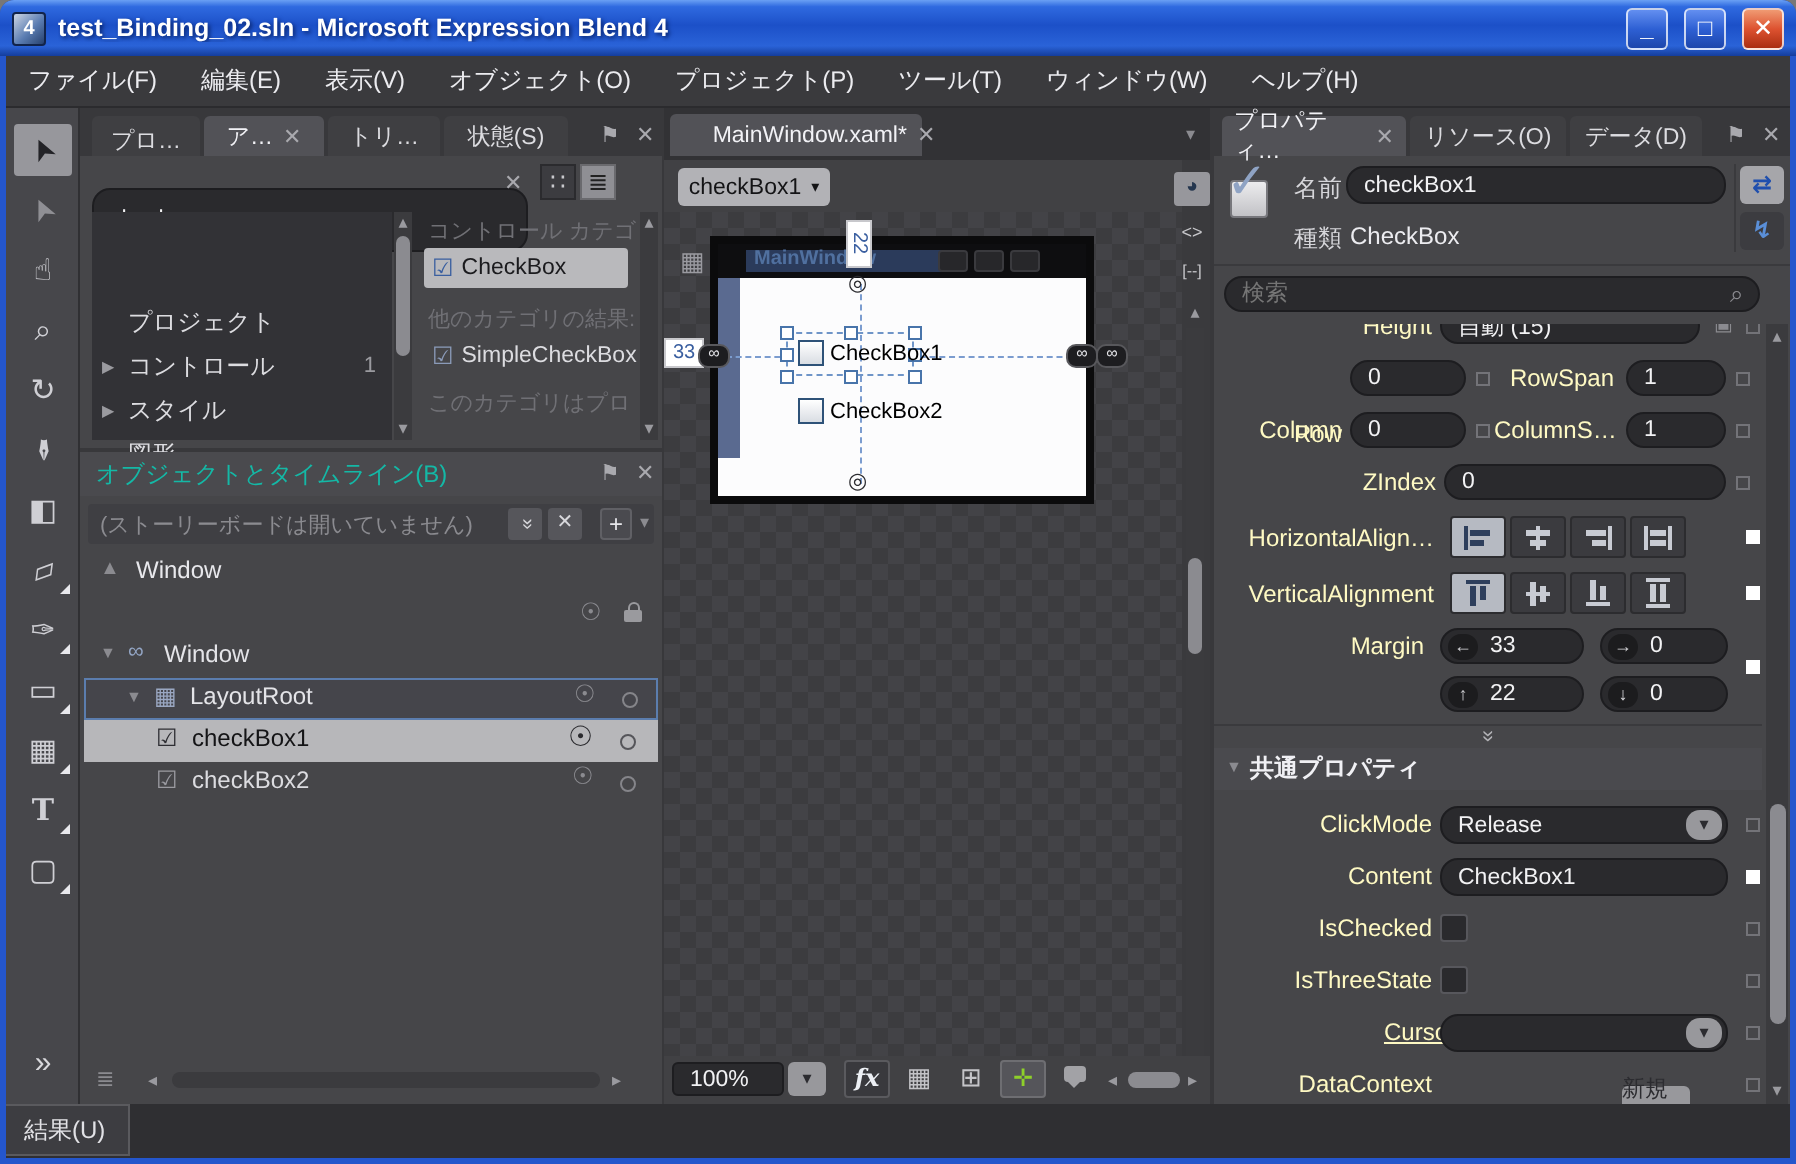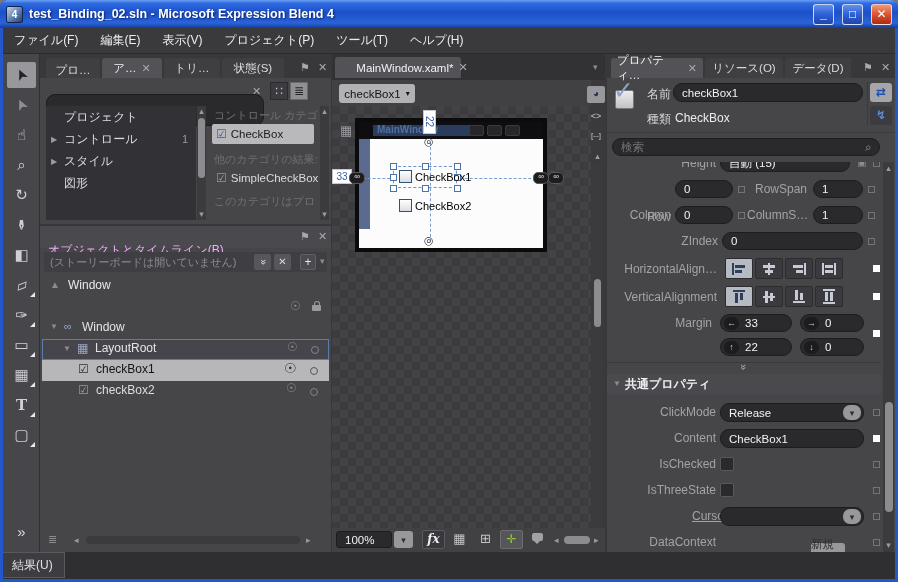--- a/index.html
+++ b/index.html
@@ -49,21 +49,21 @@
   .tiny-x{color:#a9a9ae;font-size:11px;}
   .pinx{position:absolute;top:7px;color:#a9a9ae;font-size:11px;}
   
   .field{background:#2a2a2d;border:1px solid #1d1d20;border-radius:9px;color:#f2f2f4;font-size:11.5px;
     display:flex;align-items:center;padding:0 8px;box-sizing:border-box;}
   .chip{background:#98989c;border-radius:7px;color:#2c2c30;display:flex;align-items:center;justify-content:center;}
   .mark{position:absolute;width:7px;height:7px;border:1px solid #737378;box-sizing:border-box;}
   .mark.set{background:#fff;border-color:#fff;}
   .cb{position:absolute;width:12px;height:12px;background:#2a2a2d;border:1px solid #57575c;border-radius:2px;
       color:#e2e2e6;font-size:10px;line-height:11px;text-align:center;}
-  .plabel{position:absolute;text-align:right;color:#a3a3a3;font-size:12px;top:2px;}
+  .plabel{position:absolute;text-align:right;color:#fef9c3;font-size:12px;top:2px;}
   
   .sb-t{background:#3b3b3e;}
   .sb-thumb{background:#8b8b90;border-radius:4px;}
   .sb-a{color:#9a9a9f;font-size:9px;line-height:9px;text-align:center;}
   
   .lock{position:absolute;width:9px;height:6px;background:#9a9a9e;border-radius:1px;}
   .lock::before{content:"";position:absolute;left:1.5px;top:-4px;width:4px;height:4px;border:1.5px solid #9a9a9e;border-bottom:none;border-radius:3px 3px 0 0;}
   .bubble{position:absolute;width:11px;height:8px;background:#a2a2a6;border-radius:2px;}
   .bubble::after{content:"";position:absolute;left:2px;top:8px;border:3px solid transparent;border-top-color:#a2a2a6;}
   .rot90{display:inline-block;transform:rotate(90deg);}
@@ -100,22 +100,24 @@
       </div>
     <div class="tb-btn close" data-name="close-button">
         <span class="g" data-name="close-icon">✕</span>
       </div>
   </div>
 
   <div class="abs menubar" data-name="menu-bar">
       <span class="menu-item" data-name="menu-item">ファイル(F)</span>
       <span class="menu-item" data-name="menu-item">編集(E)</span>
       <span class="menu-item" data-name="menu-item">表示(V)</span>
+      <span class="menu-item" data-name="menu-item">オブジェクト(O)</span>
       <span class="menu-item" data-name="menu-item">プロジェクト(P)</span>
       <span class="menu-item" data-name="menu-item">ツール(T)</span>
+      <span class="menu-item" data-name="menu-item">ウィンドウ(W)</span>
       <span class="menu-item" data-name="menu-item">ヘルプ(H)</span>
     </div>
 
   <div class="abs workspace" data-name="workspace">
 
     <div class="abs toolbox" data-name="toolbox">
         <div class="tool selected" data-name="selection-tool" style="top: 8px;">
           <span class="g" data-name="selection-tool-icon">➤</span>
         </div>
         <div class="tool" data-name="direct-selection-tool" style="top: 38px;">
@@ -175,21 +177,21 @@
       <span class="pinx" data-name="pin-icon" style="left:260px;">⚑</span>
       <span class="pinx" data-name="close-panel-icon" style="left:278px;">✕</span>
 
       <div class="abs panel" data-name="assets-panel" style="left:0;top:24px;width:291px;height:146px;">
         <input class="abs field" data-name="asset-search-input" style="left: 6px; top: 16px; width: 218px; height: 32px; outline: none;" value="check">
         <span class="abs tiny-x" data-name="clear-search-icon" style="left:212px;top:7px;">✕</span>
         <div class="abs" data-name="tile-view-button" style="left:230px;top:4px;width:18px;height:18px;background:#3c3c40;border:1px solid #2b2b2e;text-align:center;line-height:16px;color:#c8c8cc;box-sizing:border-box;"><span data-name="tile-view-icon">∷</span></div>
         <div class="abs" data-name="list-view-button" style="left:250px;top:4px;width:18px;height:18px;background:#8f8f94;border:1px solid #6a6a6e;text-align:center;line-height:16px;color:#222;box-sizing:border-box;"><span data-name="list-view-icon">≣</span></div>
 
         <div class="abs well" data-name="asset-category-list" style="left:6px;top:28px;width:150px;height:114px;">
-            <div data-name="asset-category-row" style="position: relative; height: 22px; line-height: 22px; color: rgb(220, 220, 224);">
+            <div data-name="asset-category-row" style="position: relative; height: 22px; line-height: 22px; color: rgb(220, 220, 224); margin-top: 44px;">
               <span data-name="asset-category-label" style="position: absolute; left: 18px; white-space: nowrap;">プロジェクト</span>
             </div>
             <div data-name="asset-category-row" style="position: relative; height: 22px; line-height: 22px; color: rgb(220, 220, 224);">
               <span data-name="expand-arrow-icon" style="position: absolute; left: 5px; font-size: 8px; color: rgb(154, 154, 159); top: 1px;">▶</span>
               <span data-name="asset-category-label" style="position: absolute; left: 18px; white-space: nowrap;">コントロール</span>
               <span data-name="category-count-badge" style="position: absolute; right: 8px; color: rgb(154, 154, 159); font-size: 11px;">1</span>
             </div>
             <div data-name="asset-category-row" style="position: relative; height: 22px; line-height: 22px; color: rgb(220, 220, 224);">
               <span data-name="expand-arrow-icon" style="position: absolute; left: 5px; font-size: 8px; color: rgb(154, 154, 159); top: 1px;">▶</span>
               <span data-name="asset-category-label" style="position: absolute; left: 18px; white-space: nowrap;">スタイル</span>
@@ -220,21 +222,21 @@
         </div>
 
         <div class="abs sb-t" data-name="results-scrollbar" style="left:280px;top:28px;width:9px;height:114px;">
           <div class="abs sb-a" data-name="scroll-up-icon" style="left:0;top:1px;width:9px;">▴</div>
           <div class="abs sb-a" data-name="scroll-down-icon" style="left:0;bottom:1px;width:9px;">▾</div>
         </div>
       </div>
 
       <div class="abs panel" data-name="objects-timeline-panel" style="left:0;top:172px;width:291px;height:326px;">
         <div class="abs hdr" data-name="objects-timeline-header" style="left:0;top:0;width:291px;height:22px;">
-          <span class="abs" data-name="objects-timeline-title" style="left:8px;top:16px;color:#f0abfc;">オブジェクトとタイムライン(B)</span>
+          <span class="abs" data-name="objects-timeline-title" style="left:8px;top:3px;color:#14b8a6;">オブジェクトとタイムライン(B)</span>
           <span class="pinx" data-name="pin-icon" style="left:260px;top:4px;">⚑</span>
           <span class="pinx" data-name="close-panel-icon" style="left:278px;top:4px;">✕</span>
         </div>
         <div class="abs" data-name="storyboard-bar" style="left:4px;top:26px;width:283px;height:20px;background:#3f3f43;border-radius:2px;">
           <span class="abs dim" data-name="storyboard-status" style="left:6px;top:3px;font-size:11px;white-space:nowrap;">(ストーリーボードは開いていません)</span>
           <span class="abs" data-name="storyboard-picker-button" style="left:210px;top:2px;width:17px;height:16px;background:#56565b;border-radius:2px;text-align:center;color:#d8d8dc;font-size:10px;line-height:16px;"><span class="rot90" data-name="chevrons-down-icon">»</span></span>
           <span class="abs" data-name="close-storyboard-button" style="left:230px;top:2px;width:17px;height:16px;background:#56565b;border-radius:2px;text-align:center;color:#d8d8dc;font-size:10px;line-height:15px;">✕</span>
           <span class="abs" data-name="new-storyboard-button" style="left:256px;top:2px;width:16px;height:16px;background:#4a4a4f;border:1px solid #606065;border-radius:2px;text-align:center;color:#e6e6ea;font-size:12px;line-height:14px;box-sizing:border-box;">+</span>
           <span class="abs dim" data-name="storyboard-options-icon" style="left:276px;top:4px;font-size:9px;">▾</span>
         </div>

